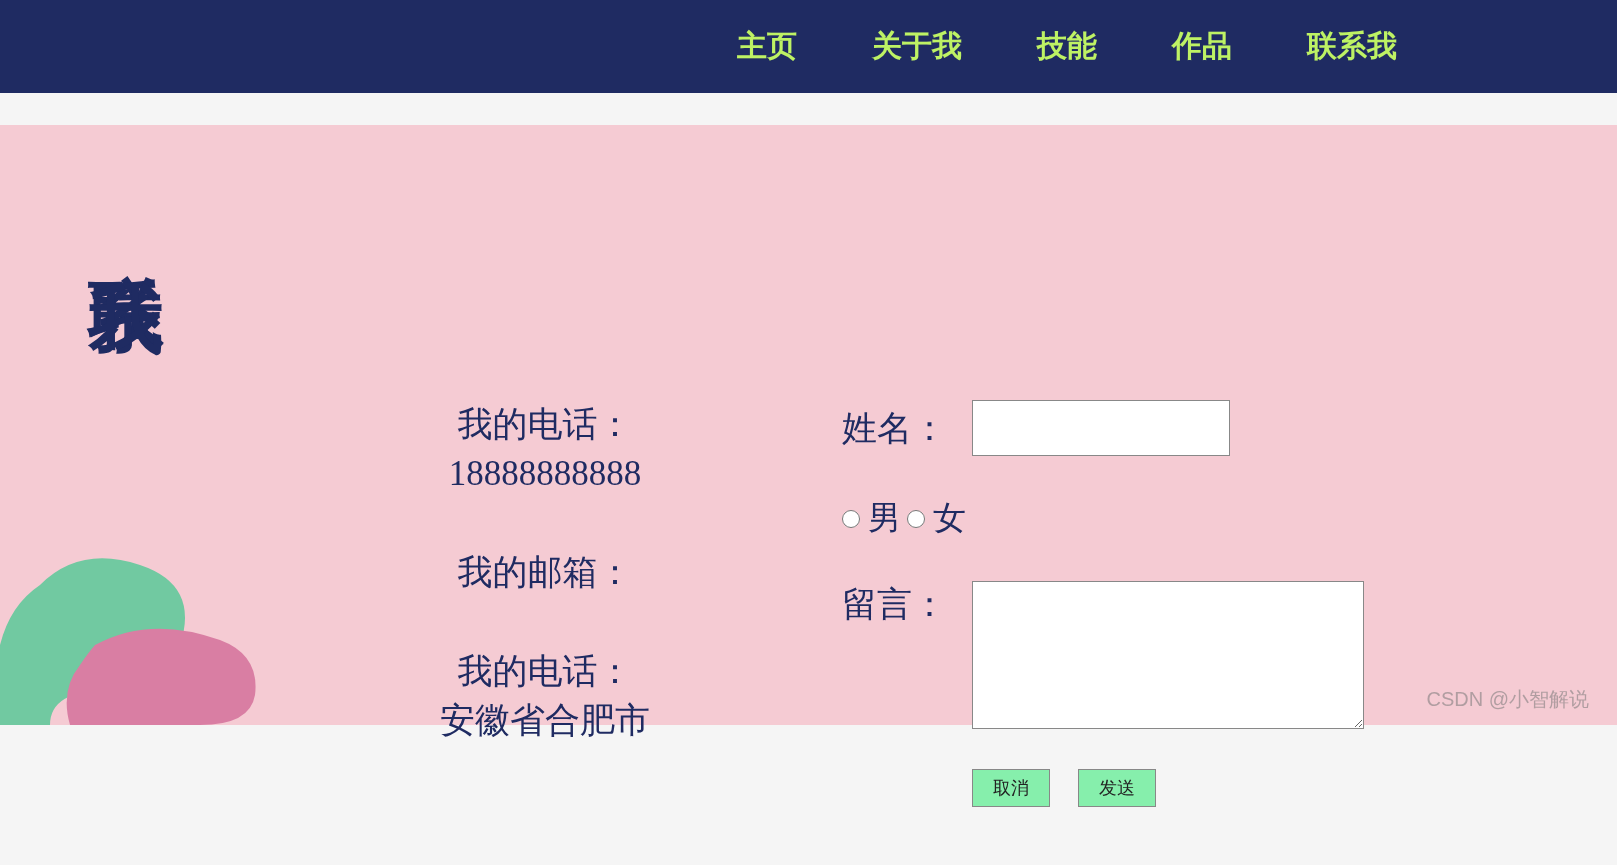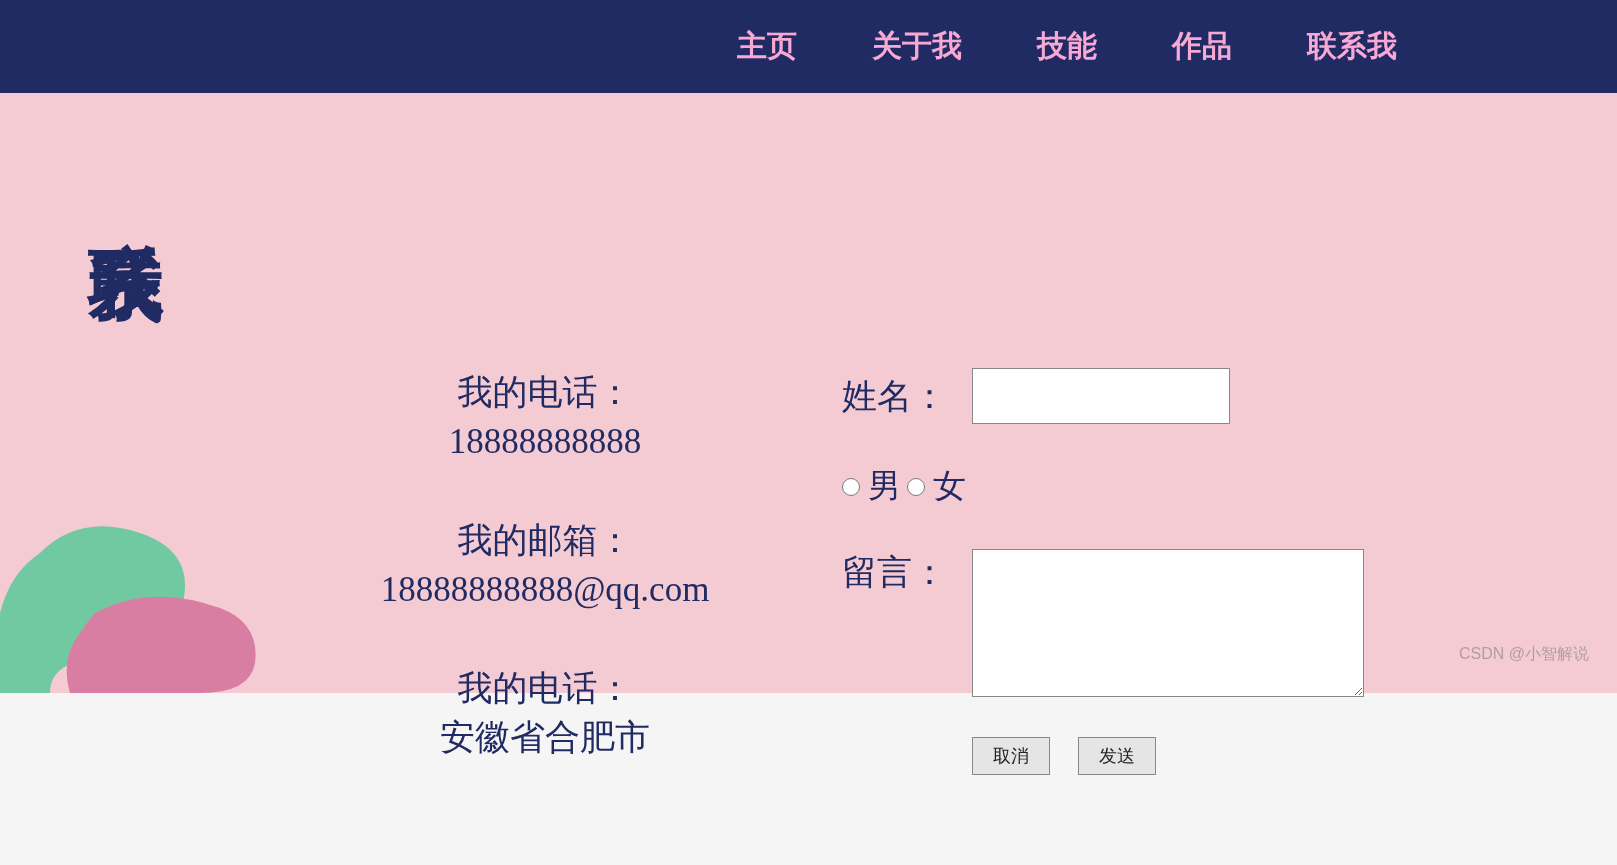--- a/index.html
+++ b/index.html
@@ -21,33 +21,34 @@
       background: #1f2b62;
       height: 93px;
       display: flex;
       justify-content: flex-end;
       align-items: center;
       padding-right: 220px;
       gap: 75px;
     }
     
     .nav-item {
-      color: #f9a8d4;
+      color: #bef264;
       font-size: 30px;
       font-weight: bold;
       cursor: pointer;
       text-decoration: none;
       text-align: center;
     }
     
     .content {
       background: #f5cbd3;
       height: 600px;
       position: relative;
       display: flex;
+      margin-top: 32px;
     }
     
     .section-title {
       position: absolute;
       left: 75px;
       top: 90px;
       color: #1f2b62;
       font-size: 75px;
       font-family: "SimSun", serif;
       writing-mode: vertical-rl;
@@ -148,34 +149,34 @@
     
     .button-row {
       display: flex;
       gap: 28px;
       margin-left: 130px;
       margin-top: 10px;
     }
     
     .form-button {
       padding: 6px 20px;
-      background: #e5e5e5;
+      background: #86efac;
       border: 1px solid #888;
       font-size: 18px;
       font-family: "Microsoft YaHei", sans-serif;
       cursor: pointer;
       color: #222;
     }
     
     .watermark {
       position: absolute;
-      bottom: 28px;
+      bottom: 12px;
       right: 28px;
       color: rgba(120, 120, 120, 0.55);
-      font-size: 16px;
+      font-size: 20px;
       font-family: Arial, sans-serif;
     }
   </style>
 </head>
 <body>
 
 <nav class="navbar">
   <a class="nav-item">主页</a>
   <a class="nav-item">关于我</a>
   <a class="nav-item">技能</a>
@@ -192,21 +193,20 @@
     <path d="M 95 180 Q 150 150 220 175 Q 260 190 255 230 Q 250 260 200 260 L 70 260 Q 60 225 80 200 Q 88 188 95 180 Z" fill="#d97ea3"></path>
   </svg>
 
   <div class="contact-info">
     <div class="info-block">
       <span class="info-label">我的电话：</span>
       <span class="info-value">18888888888</span>
     </div>
     <div class="info-block">
       <span class="info-label">我的邮箱：</span>
-      <span class="info-value">18888888888@qq.com</span>
     </div>
     <div class="info-block">
       <span class="info-label">我的电话：</span>
       <span>安徽省合肥市</span>
     </div>
   </div>
 
   <div class="form-section">
     <div class="form-row">
       <span class="form-label">姓名：</span>

